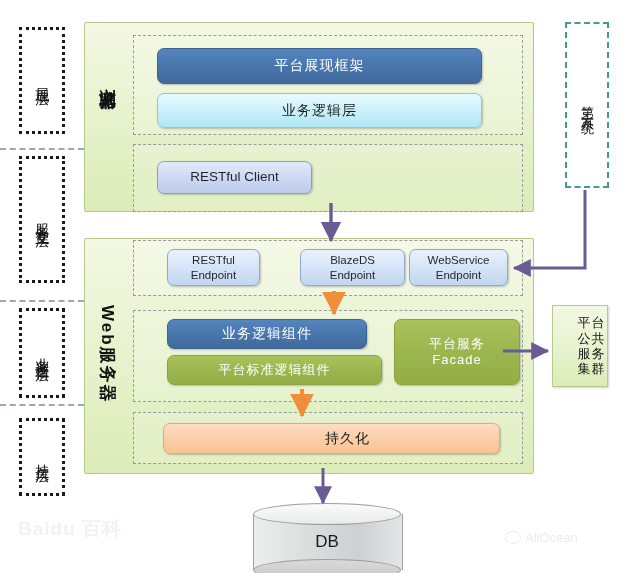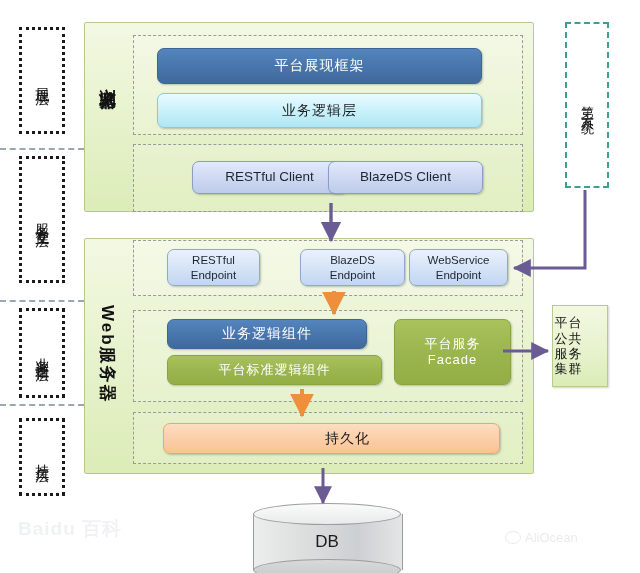--- a/index.html
+++ b/index.html
@@ -50,21 +50,21 @@
 
   
   .tpbox{position:absolute;box-sizing:border-box;border:2px dashed #3f9e92;
      background:#ffffff;display:flex;align-items:center;justify-content:center;}
   .tpbox span{writing-mode:vertical-rl;text-orientation:upright;
      font-size:13px;color:#141414;letter-spacing:4px;}
 
   
   .cluster{position:absolute;box-sizing:border-box;border:1px solid #b7c98c;
      background:linear-gradient(180deg,#f2f8e2 0%,#e6f2cc 60%,#dbecb6 100%);
-     display:flex;align-items:center;justify-content:flex-start;
+     display:flex;align-items:center;justify-content:flex-end;
      box-shadow:1px 1px 2px rgba(120,120,120,.35);}
   .cluster span{font-size:13px;color:#141414;line-height:1.18;letter-spacing:1px;
      text-align:center;width:2.4em;}
 
   
   .db{position:absolute;}
   .db .body{position:absolute;left:0;top:11px;width:100%;height:calc(100% - 22px);
      background:linear-gradient(90deg,#eceded 0%,#dcdede 35%,#cdd0d2 70%,#e3e5e6 100%);
      border-left:1px solid #9b9d9f;border-right:1px solid #9b9d9f;}
   .db .top{position:absolute;left:0;top:0;width:100%;height:22px;border-radius:50%;
@@ -119,25 +119,22 @@
 
   <div class="box blue-dark" style="left:157px;top:48px;width:325px;height:36px;">
     <span>平台展现框架</span>
   </div>
   <div class="box cyan" style="left:157px;top:93px;width:325px;height:35px;">
     <span>业务逻辑层</span>
   </div>
 
   <div class="dgroup" style="left:133px;top:144px;width:390px;height:68px;"></div>
 
-  <div class="box lav" style="left:157px;top:161px;width:155px;height:33px;margin-left:35px;">
+  <div class="box lav" style="left:157px;top:161px;width:155px;height:33px;">
     <span>RESTful Client</span>
-  </div>
-  <div class="box lav" style="left:328px;top:161px;width:155px;height:33px;">
-    <span>BlazeDS Client</span>
   </div>
 
   <div class="panel" style="left:84px;top:238px;width:450px;height:236px;">
     <div class="panel-title latin" style="left:11px;top:66px;">Web服务器</div>
   </div>
 
   <div class="dgroup" style="left:133px;top:240px;width:390px;height:56px;"></div>
 
   <div class="box endpoint" style="left:167px;top:249px;width:93px;height:37px;">
     <span><span>RESTful</span><br><span>Endpoint</span></span>
@@ -151,21 +148,21 @@
 
   <div class="dgroup" style="left:133px;top:310px;width:390px;height:92px;"></div>
 
   <div class="box blue-dark" style="left:167px;top:319px;width:200px;height:30px;">
     <span>业务逻辑组件</span>
   </div>
   <div class="box olive" style="left:167px;top:355px;width:215px;height:30px;">
     <span>平台标准逻辑组件</span>
   </div>
 
-  <div class="box olive" style="left:394px;top:319px;width:117px;height:66px;">
+  <div class="box olive" style="left:394px;top:319px;width:126px;height:66px;">
     <span><span>平台服务</span><br><span>Facade</span></span>
   </div>
 
   <div class="dgroup" style="left:133px;top:412px;width:390px;height:52px;"></div>
 
   <div class="box orange" style="left:163px;top:423px;width:337px;height:31px;">
     <span>持久化</span>
   </div>
 
   <div class="tpbox" style="left:565px;top:22px;width:44px;height:166px;">

